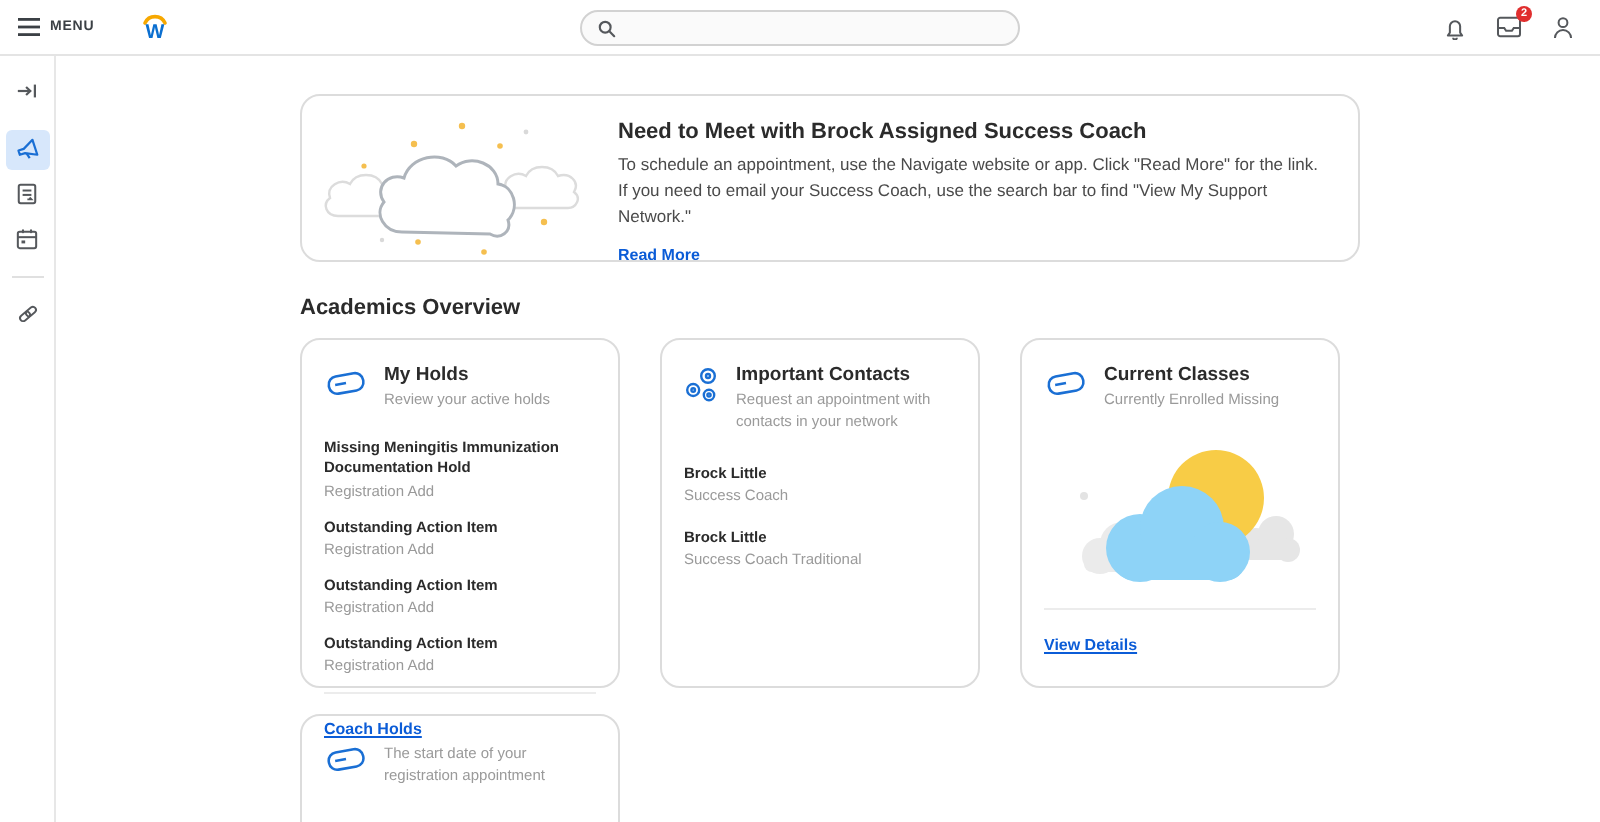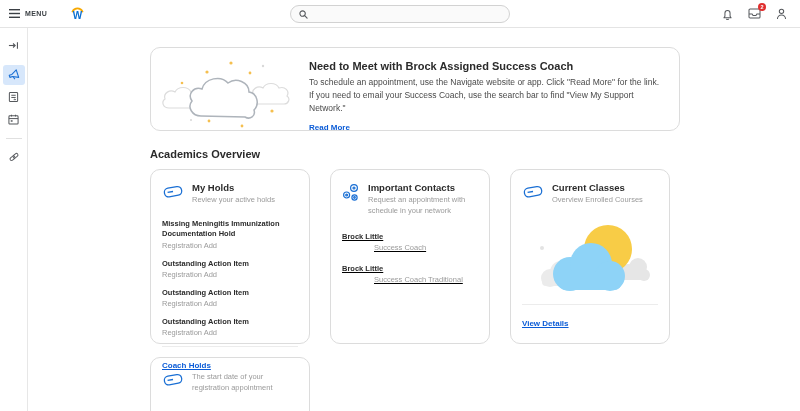--- a/index.html
+++ b/index.html
@@ -55,24 +55,24 @@
   .card-icon { flex-shrink:0; margin-top:1px; }
   .card-title { font-size:9.5px; font-weight:bold; color:#2b2b2b; line-height:1.2; }
   .card-sub { font-size:7.5px; color:#9a9a9a; margin-top:2px; line-height:1.45; }
   .card-footer { margin-top:auto; border-top:1px solid #ececec; padding-top:7px; }
 
   .hold-list { margin-top:13px; }
   .hold-item { margin-bottom:9px; }
   .hold-title { font-size:7.5px; font-weight:bold; color:#2b2b2b; line-height:1.35; }
   .hold-sub { font-size:7.5px; color:#9a9a9a; margin-top:1px; }
 
-  .contact-list { margin-top:15px;text-decoration:underline; }
+  .contact-list { margin-top:15px; }
   .contact-item { margin-bottom:12px; }
   .contact-name { font-size:7.5px; font-weight:bold; color:#2b2b2b; }
-  .contact-role { font-size:7.5px; color:#9a9a9a; margin-top:2px;margin-left:32px; }
+  .contact-role { font-size:7.5px; color:#9a9a9a; margin-top:2px; }
 
   .classes-illus { margin:10px auto 0; }
 
   .reg-card { margin-top:13px; width:160px; height:120px; border:1px solid #dcdcdc;
     border-radius:10px; background:#fff; padding:12px 11px; }
 
   svg { display:block; }
 </style>
 </head>
 <body>
@@ -269,21 +269,21 @@
                   <circle cx="12" cy="5" r="3.4"></circle>
                   <circle cx="12" cy="5" r="1"></circle>
                   <circle cx="4.6" cy="12" r="3"></circle>
                   <circle cx="4.6" cy="12" r="0.9"></circle>
                   <circle cx="12.5" cy="14.5" r="2.6"></circle>
                   <circle cx="12.5" cy="14.5" r="0.8"></circle>
                 </svg>
             </span>
             <div>
               <div class="card-title">Important Contacts</div>
-              <div class="card-sub">Request an appointment with schedule in your network</div>
+              <div class="card-sub">Request an appointment with contacts in your network</div>
             </div>
           </div>
           <div class="contact-list">
             <div class="contact-item">
               <div class="contact-name">Brock Little</div>
               <div class="contact-role">Success Coach</div>
             </div>
             <div class="contact-item">
               <div class="contact-name">Brock Little</div>
               <div class="contact-role">Success Coach Traditional</div>
@@ -296,21 +296,21 @@
             <span class="card-icon">
               <svg width="22" height="17" viewBox="0 0 24 18">
                   <g transform="rotate(-10 12 9)" fill="none" stroke="#1a6fd4" stroke-width="1.4">
                     <rect x="2.5" y="4.5" width="19" height="9.5" rx="4.5"></rect>
                     <path d="M6,9 h6"></path>
                   </g>
                 </svg>
             </span>
             <div>
               <div class="card-title">Current Classes</div>
-              <div class="card-sub">Overview Enrolled Courses</div>
+              <div class="card-sub">Currently Enrolled Missing</div>
             </div>
           </div>
           <div class="classes-illus">
             <svg width="124" height="88" viewBox="0 0 124 88">
               <circle cx="14" cy="32" r="2" fill="#e3e3e3"></circle>
               <g fill="#ebebeb">
                 <circle cx="22" cy="62" r="9"></circle>
                   <circle cx="33" cy="56" r="11"></circle>
                   <circle cx="43" cy="63" r="8"></circle>
                 <rect x="14" y="60" width="36" height="10" rx="4"></rect>

